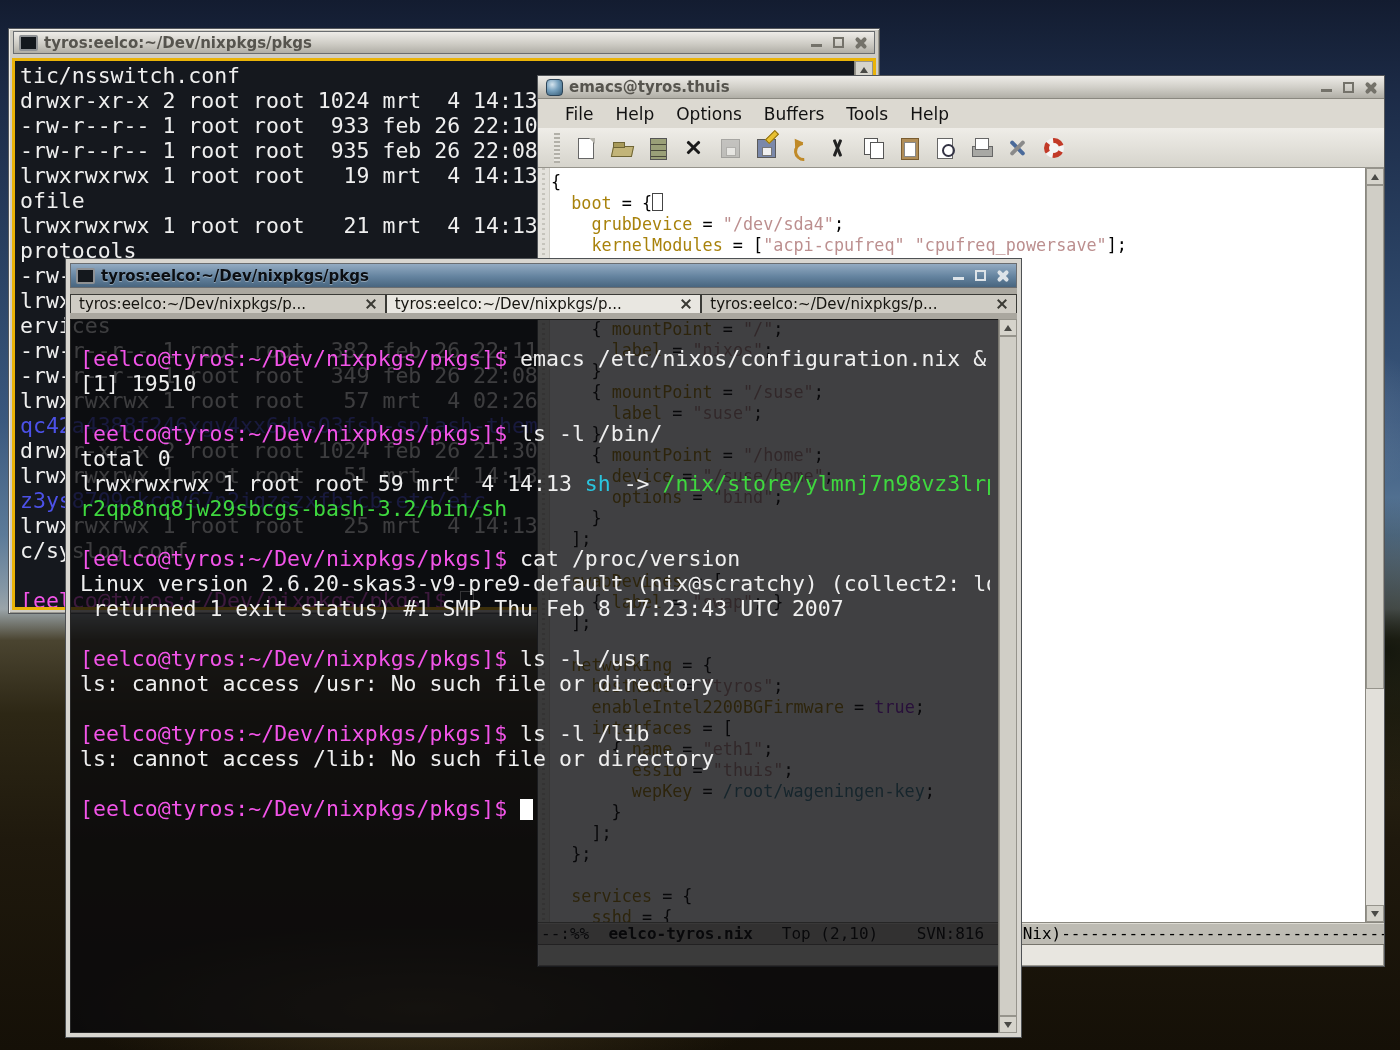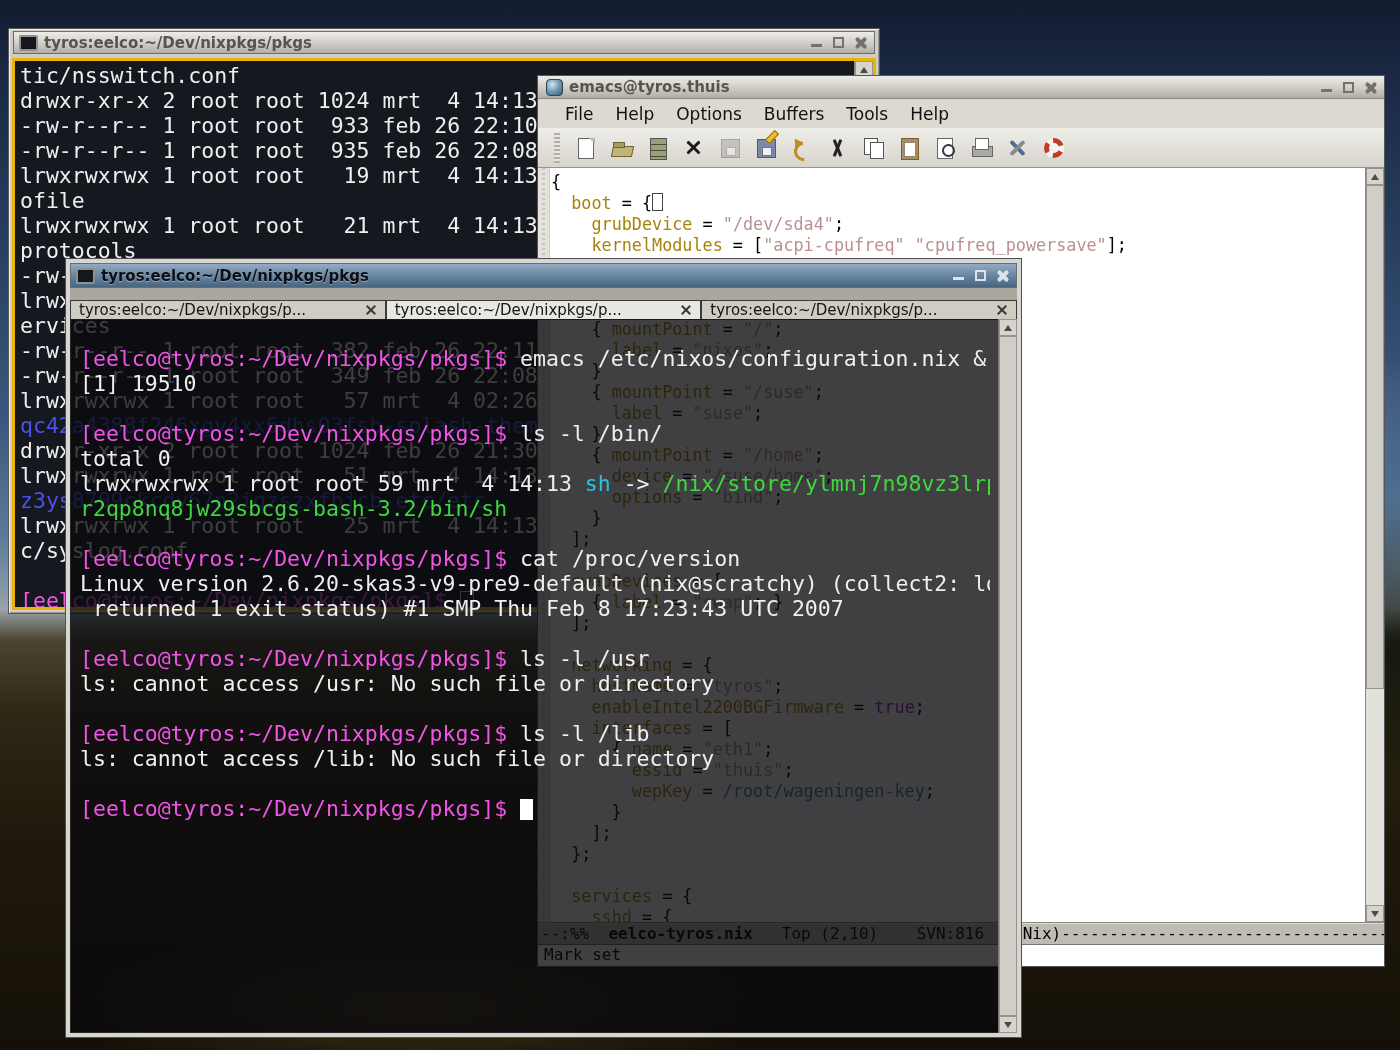--- a/index.html
+++ b/index.html
@@ -111,21 +111,21 @@
             white-space:pre;overflow:hidden;padding-left:3px;box-sizing:border-box;}
   .modeline .ml-file{font-weight:bold;}
   .echoarea{position:absolute;left:1px;right:1px;bottom:1px;height:21px;background:#fff;
             font-family:"DejaVu Sans Mono","Liberation Mono",monospace;font-size:16px;line-height:20px;color:#000;
             white-space:pre;padding-left:6px;box-sizing:border-box;}
   
   #fg-term{left:65px;top:258px;width:957px;height:780px;z-index:30;}
   #fg-term .frame{background:transparent;
       border:1px solid #4e5154;box-shadow:inset 0 0 0 4px #d8d6d0, inset 0 0 0 5px #8e8c84;}
   #fg-term .titlebar{top:5px;left:5px;right:5px;height:25px;}
-  .tabbar{position:absolute;left:5px;right:5px;top:30px;height:31px;background:#aaa79f;display:flex;align-items:flex-end;border-bottom:1px solid #55524c;}
+  .tabbar{position:absolute;left:5px;right:5px;top:30px;height:31px;background:#aaa79f;display:flex;align-items:center;border-bottom:1px solid #55524c;}
   .tab{flex:1;display:flex;align-items:center;gap:6px;padding:0 8px;border:1px solid #3a3a36;border-bottom:none;
        background:#cfccc4;box-sizing:border-box;min-width:0;}
   .tab.active{background:#e9e7e1;}
   .tab-label{flex:1;font-size:15px;color:#15140f;white-space:nowrap;overflow:hidden;}
   .tclose{position:relative;width:12px;height:12px;flex:0 0 auto;}
   .tclose::before,.tclose::after{content:"";position:absolute;left:0;top:5px;width:12px;height:2px;background:#3a3a34;}
   .tclose::before{transform:rotate(45deg);} .tclose::after{transform:rotate(-45deg);}
   #fg-term .content{position:absolute;left:5px;right:5px;top:61px;bottom:5px;background:rgba(10,10,13,0.78);display:flex;gap:8px;}
   #fg-term .tlines{flex:1;padding:27px 0 0 10px;}
   #fg-term .sb{border-left:1px solid #7a7870;}
@@ -205,21 +205,20 @@
           </div>
         <div class="sb-track">
             <div class="sb-thumb" style="top:0;height:70%;"></div>
           </div>
         <div class="sb-btn">
             <span class="tri-down"></span>
           </div>
       </div>
     </div>
     <div class="modeline"><span>--:%%  </span><span class="ml-file">eelco-tyros.nix</span><span>   Top (2,10)    SVN:816   (Nix)----------------------------------------------------------</span></div>
-    <div class="echoarea">Mark set</div>
   </div>
 
   <div class="win" id="fg-term">
     <div class="frame"></div>
     <div class="titlebar blue">
       <span class="term-ico"></span>
       <span class="title-text">tyros:eelco:~/Dev/nixpkgs/pkgs</span>
       <span class="wb wb-min"></span>
       <span class="wb wb-max"></span>
       <span class="wb wb-close"></span>

